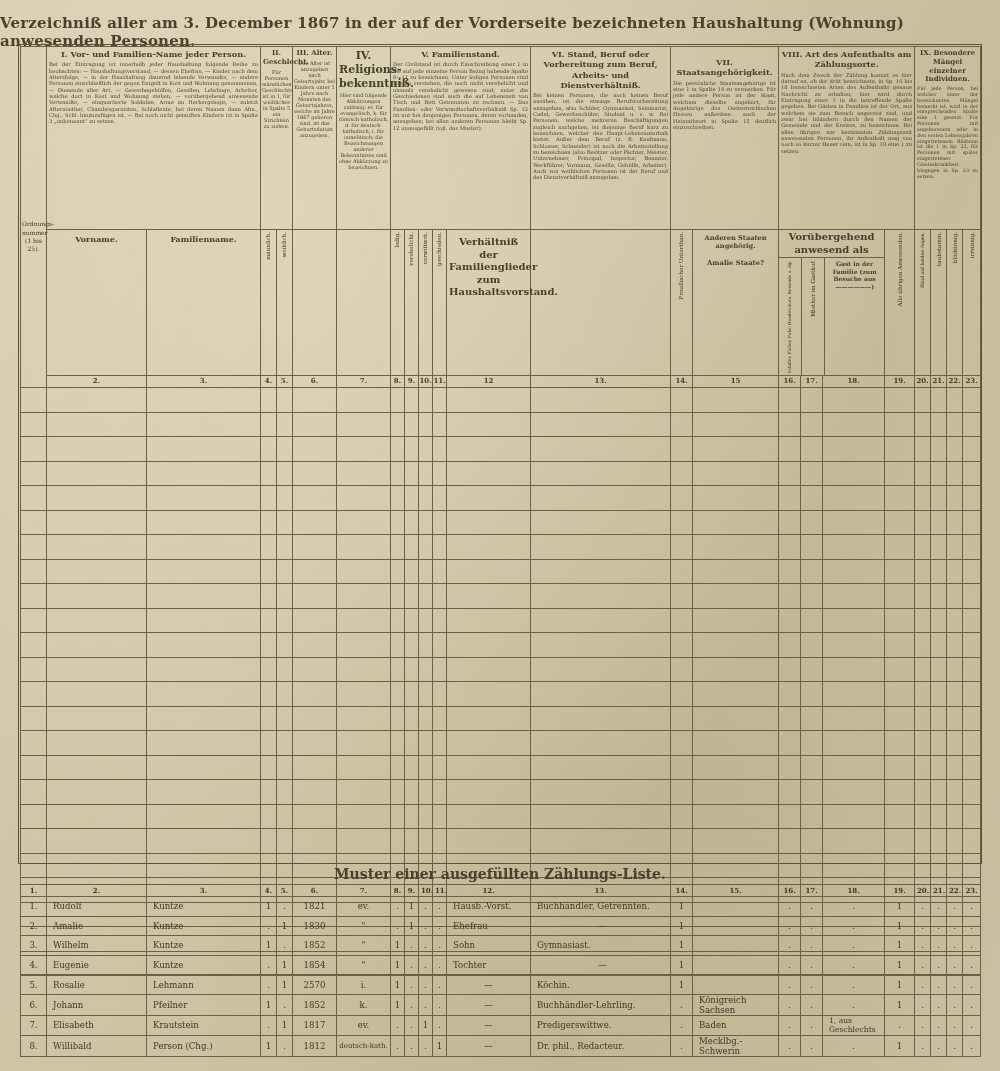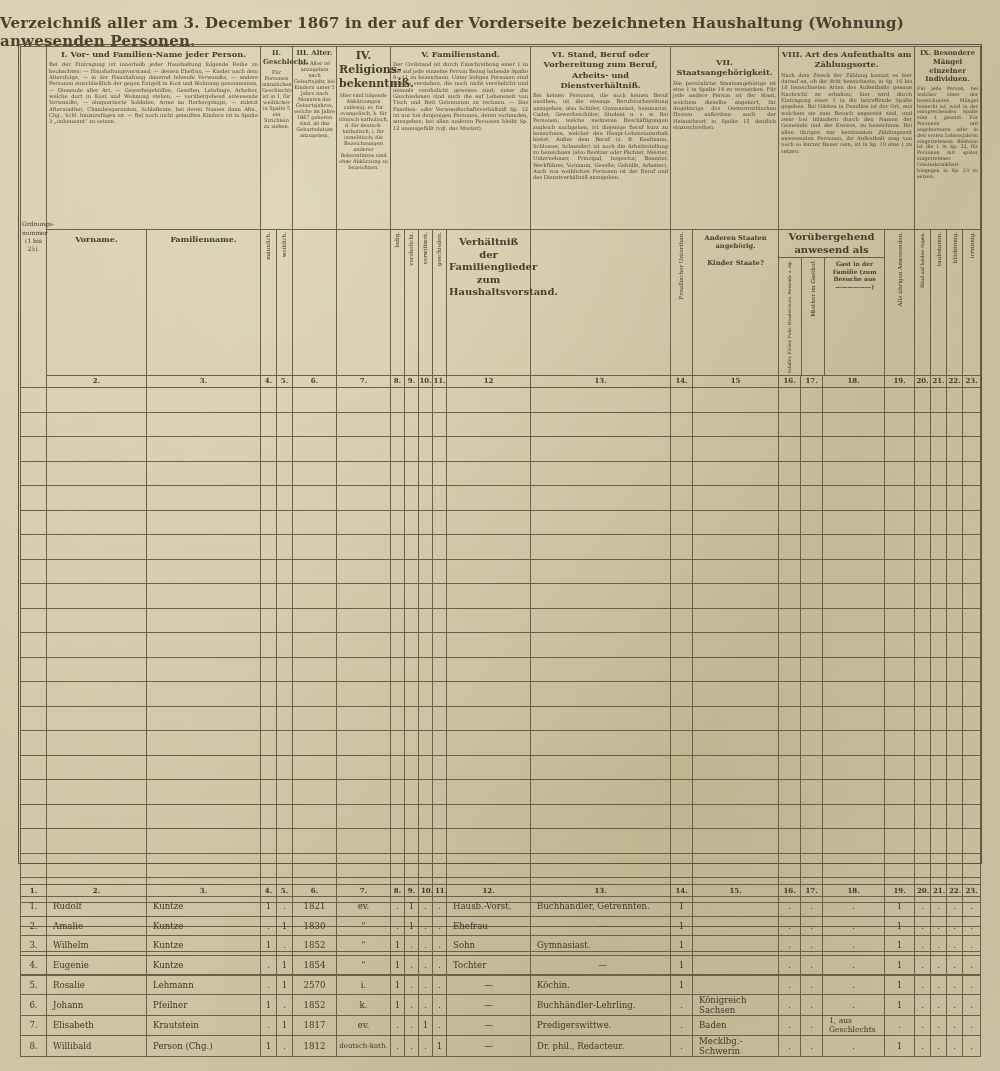--- a/index.html
+++ b/index.html
@@ -246,21 +246,21 @@
       <td>
             <div class="grouphdr" style="font-size:10px;padding-top:6px">Verhältniß der Familienglieder zum Haushaltsvorstand.</div>
           </td>
       <td></td>
 
       <td>
             <span class="vert">Preußischer Unterthan.</span>
           </td>
       <td>
         <div class="grouphdr" style="font-size:6.6px;padding-top:4px">Anderen Staaten angehörig.</div>
-        <div class="grouphdr" style="font-size:6.8px;padding-top:8px">Kinder Staate?</div>
+        <div class="grouphdr" style="font-size:6.8px;padding-top:8px">Amalie Staate?</div>
       </td>
 
       <td colspan="3" style="padding:0">
         <div class="grouphdr" style="font-size:10px;border-bottom:0.7px solid #6b6149;padding:1px 0">Vorübergehend anwesend als</div>
         <table style="width:100%;border-collapse:collapse;table-layout:fixed">
           <tbody>
                 <tr>
             <td style="width:22px;border:0;border-right:0.7px solid #6b6149;height:40px;vertical-align:top">
               <span class="vert" style="font-size:4.2px">Schiffer, Flößer, Fuhr- Handelsleute, Reisende u. dgl.</span>
             </td>
@@ -913,20 +913,21 @@
           <td></td>
           <td></td>
           <td></td>
           <td></td>
           <td></td>
           <td></td>
         </tr>
   </tbody>
     </table>
 
+  <div class="ex-title">Muster einer ausgefüllten Zählungs-Liste.</div>
 
   <table class="ex">
     <colgroup>
       <col style="width:26px">
         <col style="width:100px">
         <col style="width:114px">
       <col style="width:16px">
         <col style="width:16px">
         <col style="width:44px">
         <col style="width:54px">

